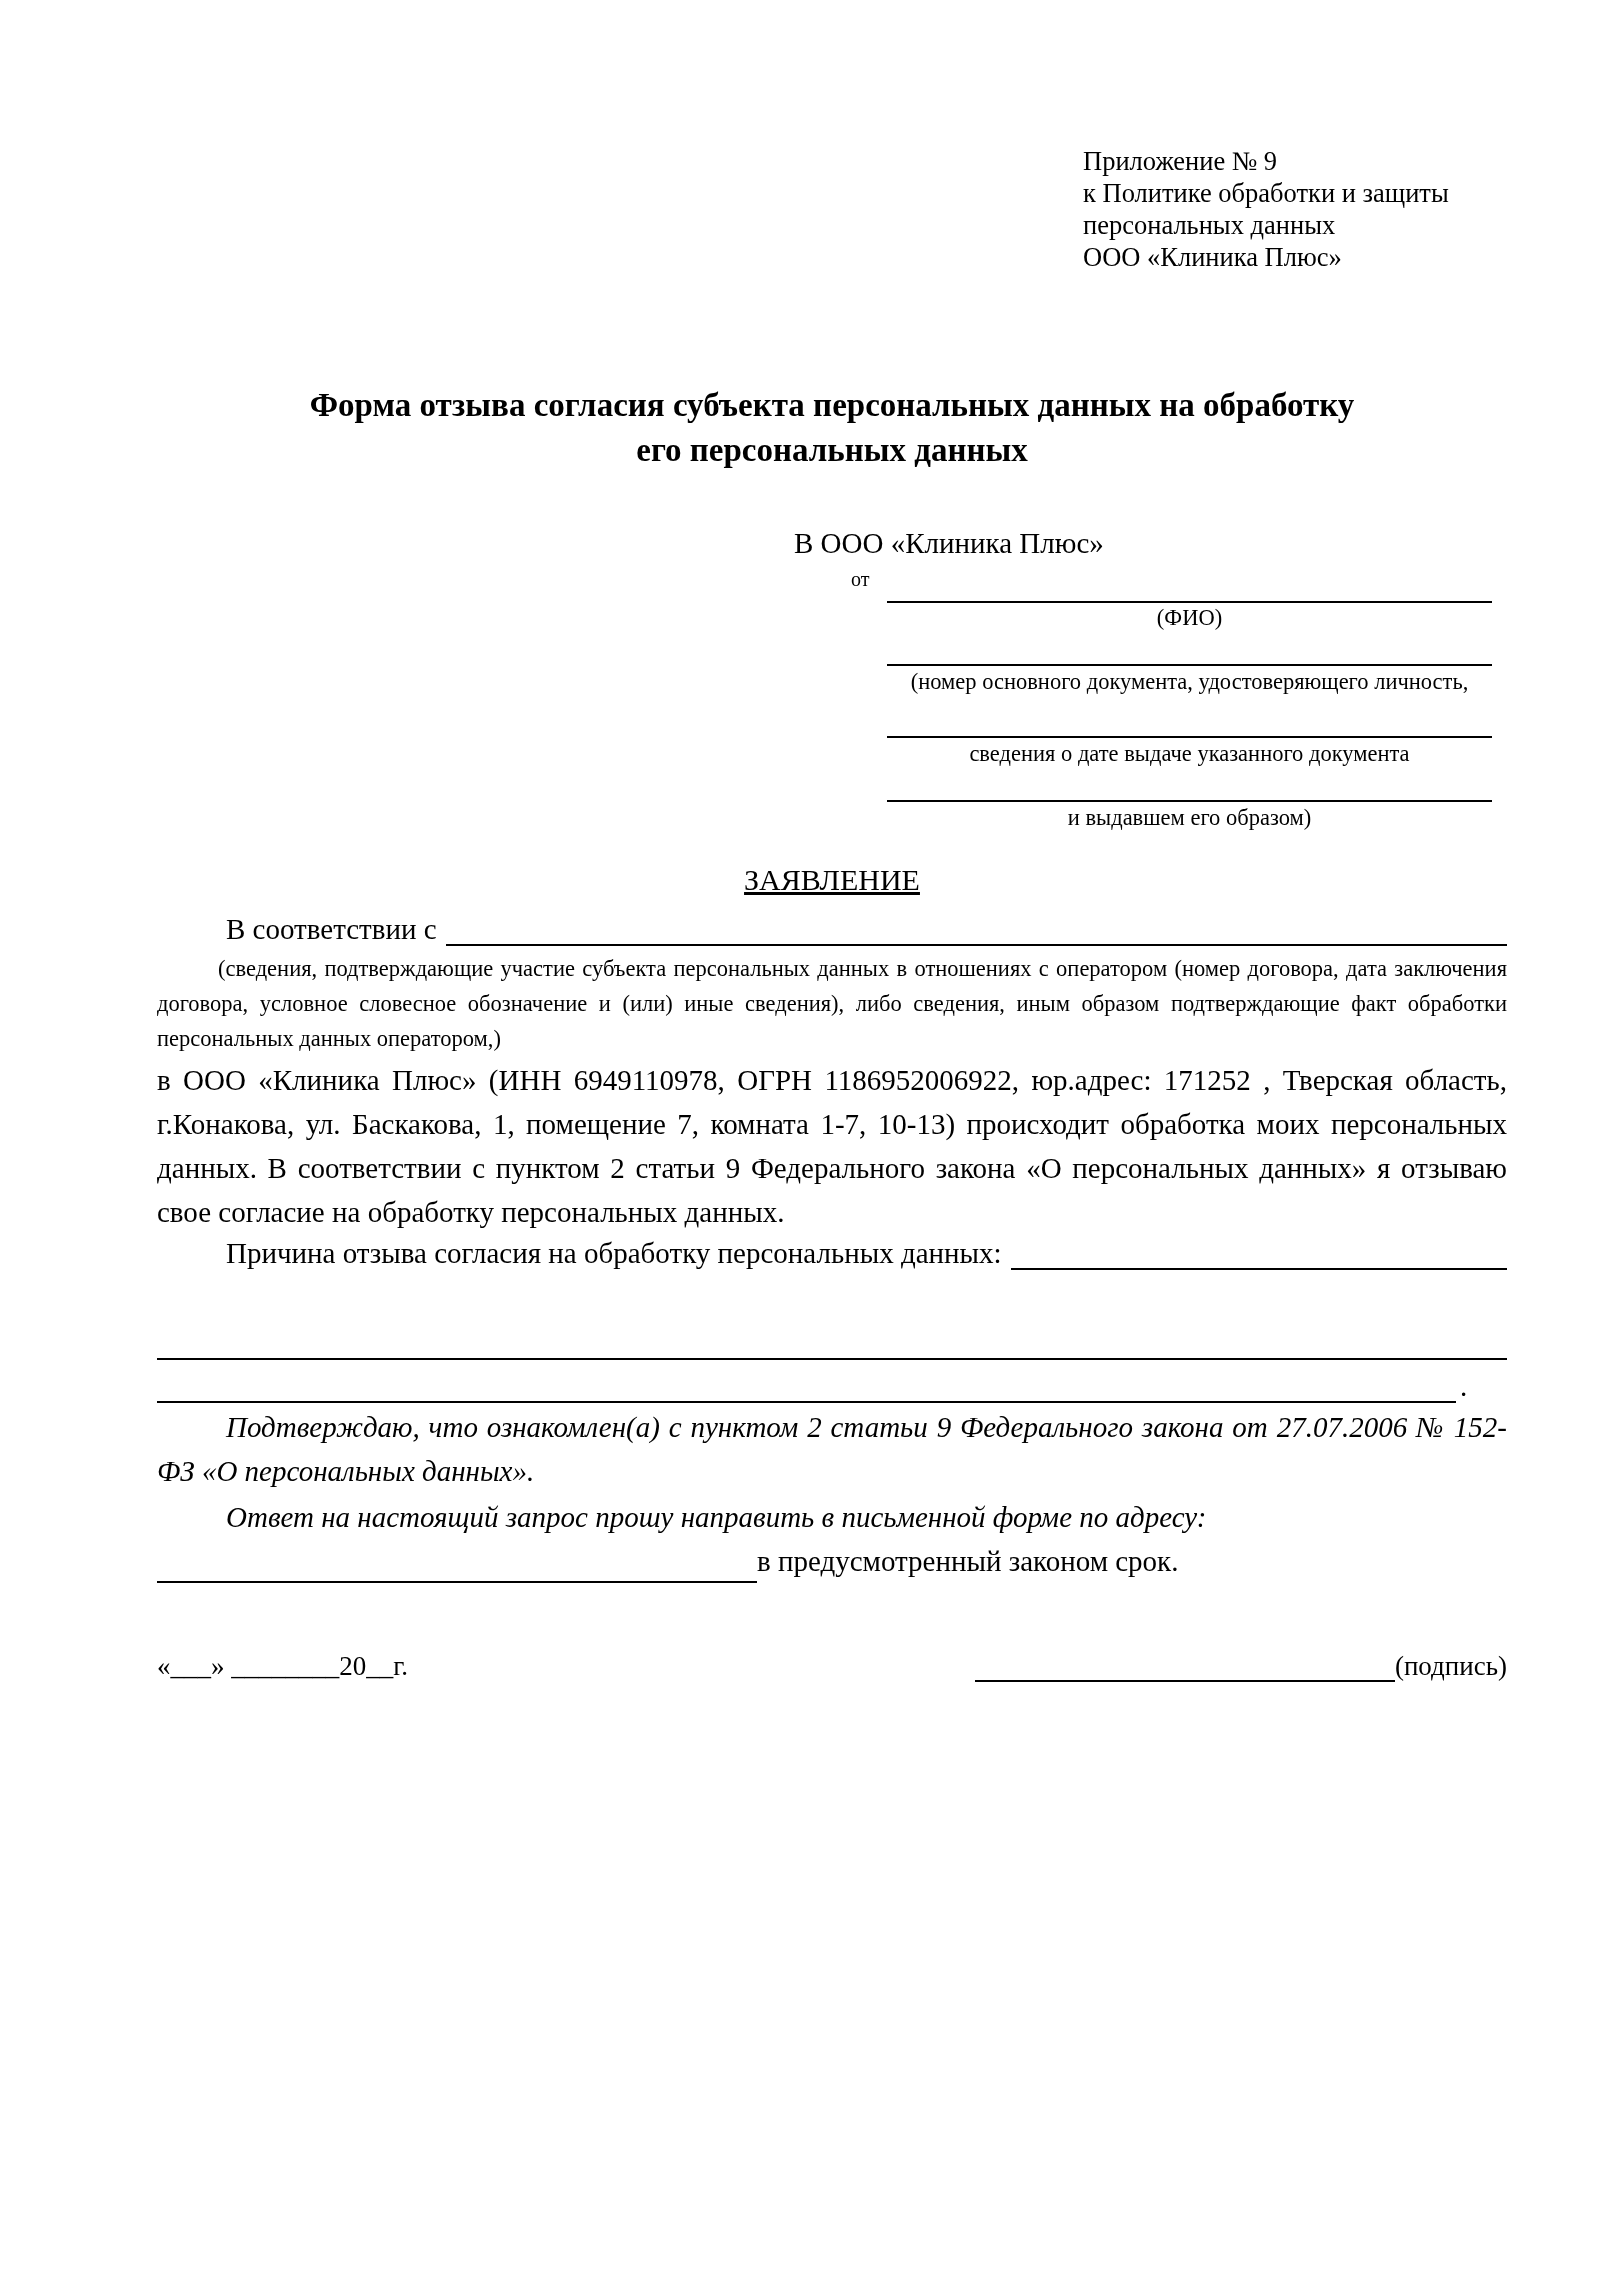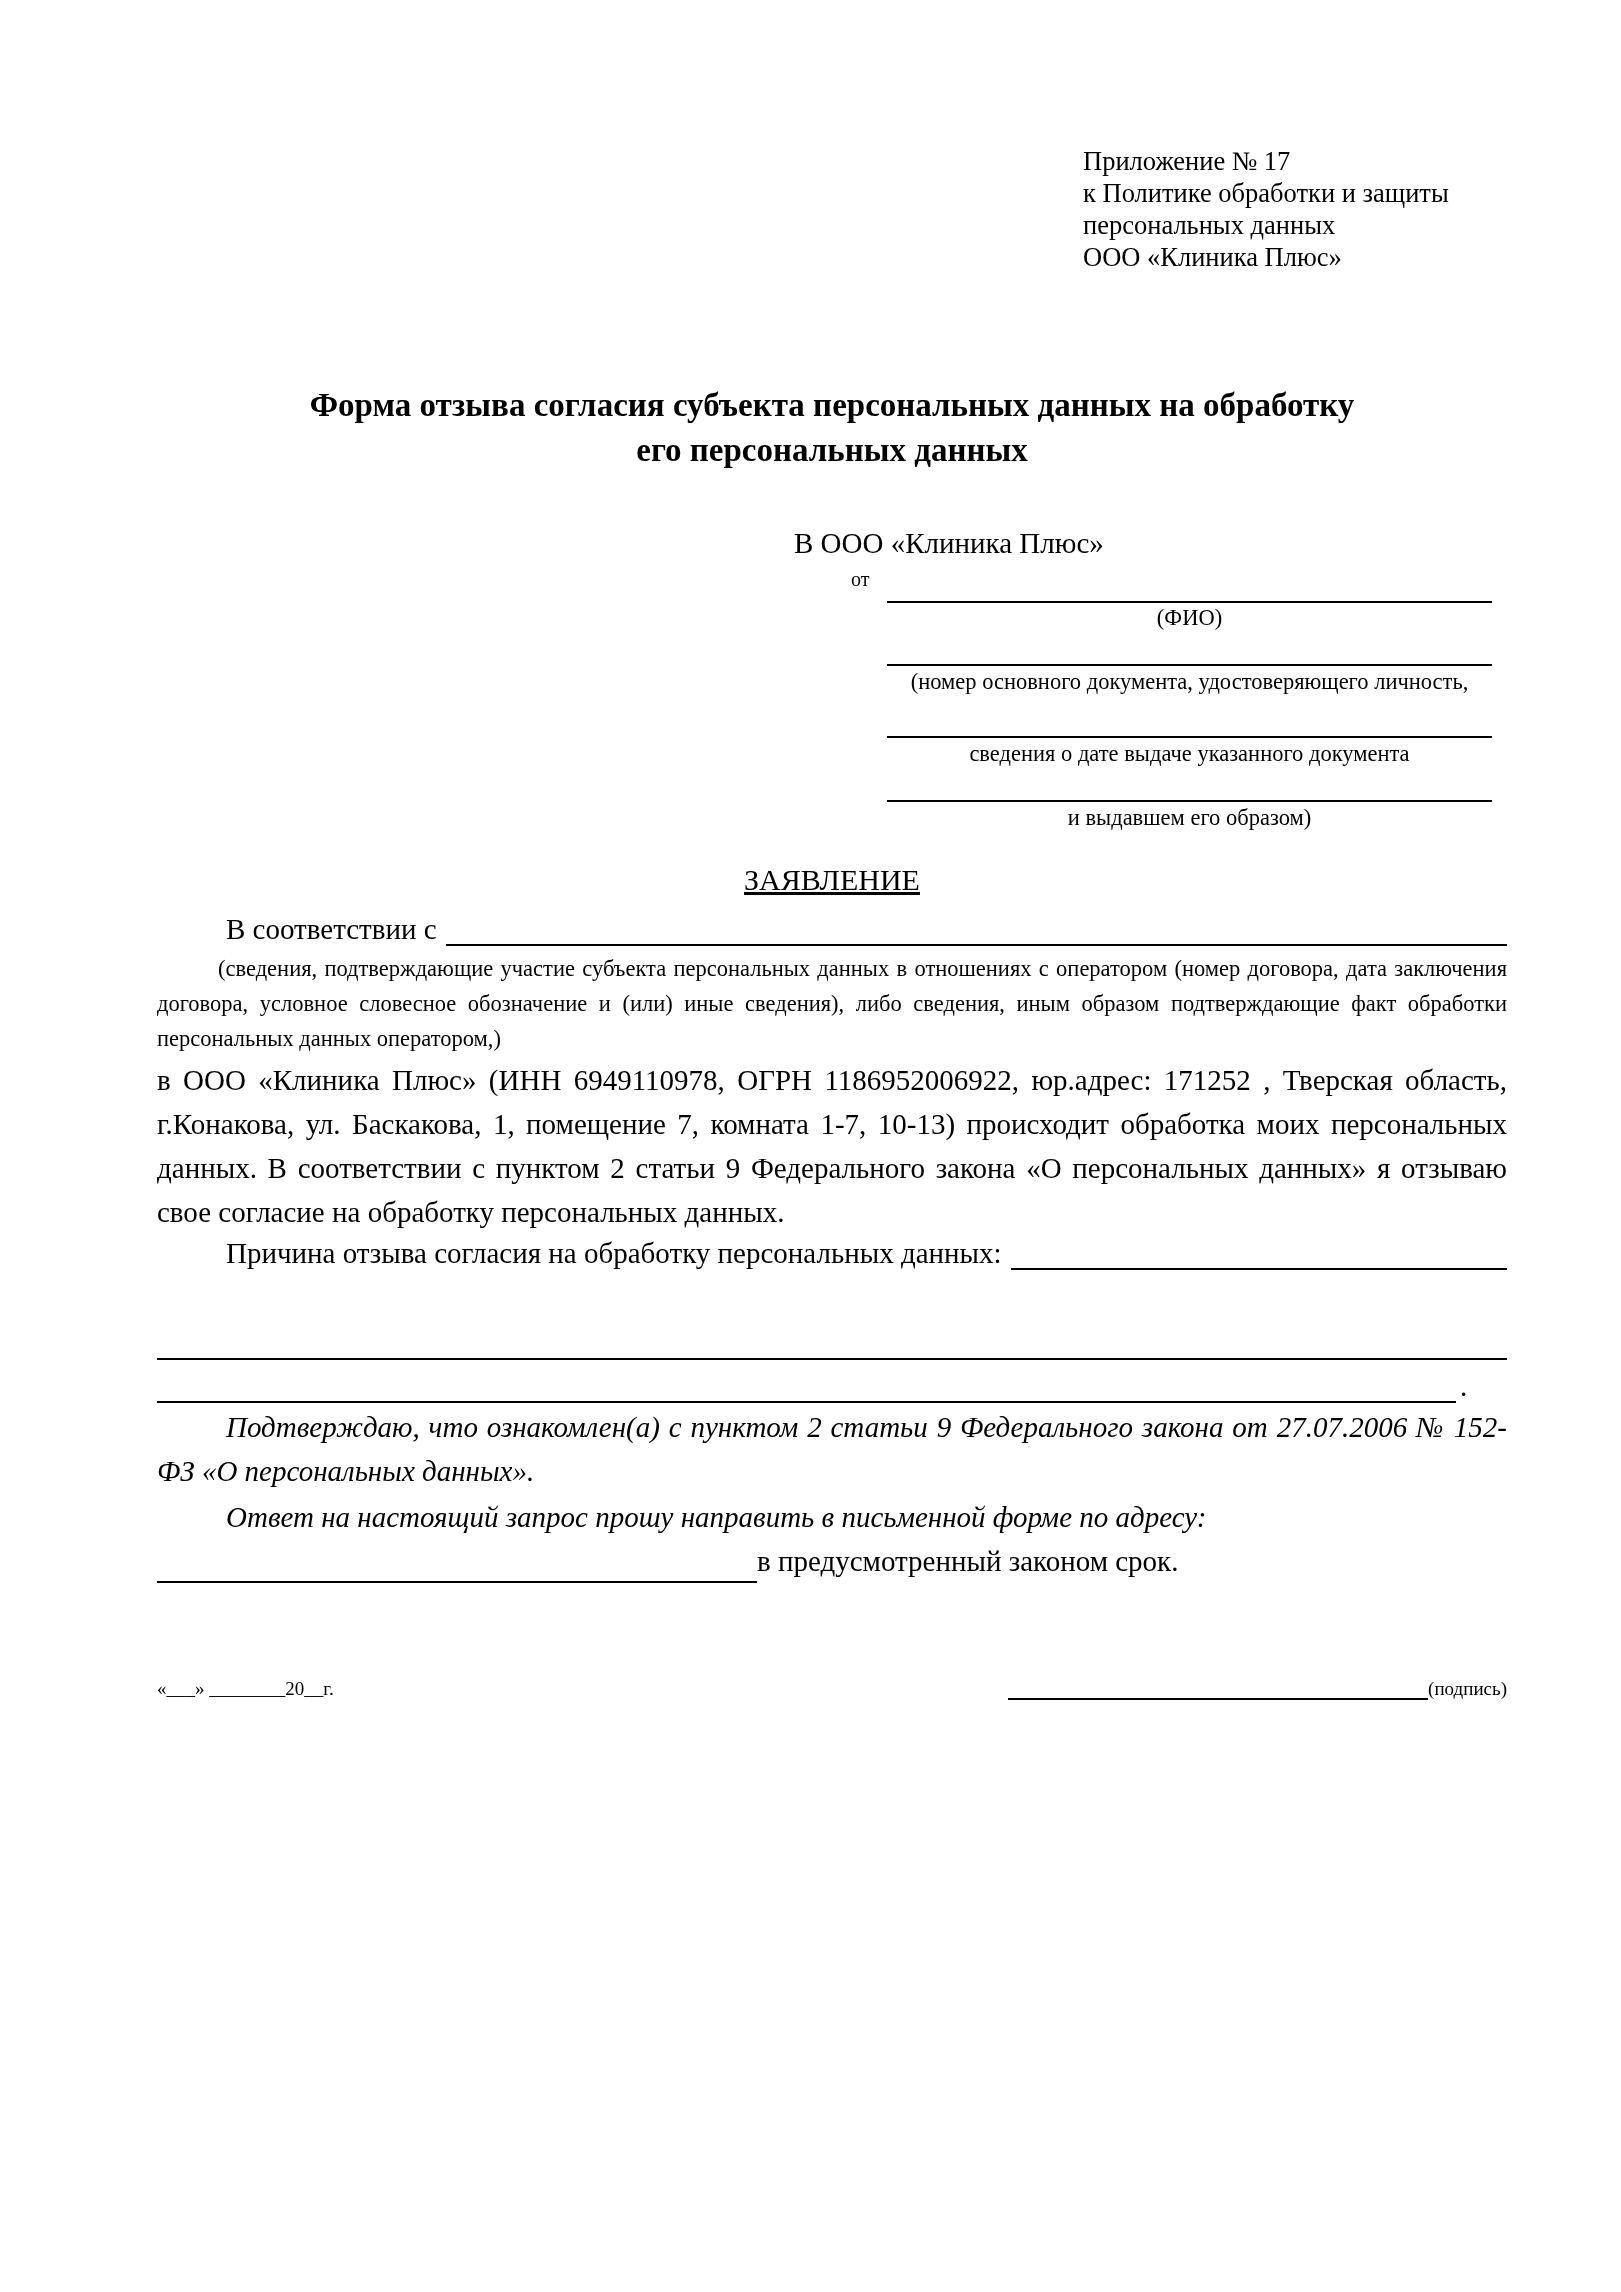--- a/index.html
+++ b/index.html
@@ -42,31 +42,31 @@
 
   .rule-1 { border-bottom: 2.9px solid #000; height: 49px; margin-top: 41px; }
   .rule-2 { font-size: 29px; }
   .rule-2 .fill-fixed { width: 1299px; border-bottom: 2.9px solid #000; height: 43px; }
   .rule-2 .period { padding-left: 3.9px; }
 
   .confirm, .reply { text-indent: 69px; font-style: italic; }
   .reply-line { font-size: 29px; line-height: 44px; }
   .reply-line .fill-addr { width: 600px; border-bottom: 2.9px solid #000; height: 35px; }
 
-  .signature { display: flex; justify-content: space-between; align-items: flex-end; margin-top: 82px; font-size: 19px; }
+  .signature { display: flex; justify-content: space-between; align-items: flex-end; margin-top: 64px; font-size: 27px; }
   .sig-right { display: flex; align-items: flex-end; }
   .sig-right .fill-sign { width: 420px; border-bottom: 2.9px solid #000; height: 35px; }
 </style>
 </head>
 <body>
 
 <div class="page">
 
   <div class="appendix">
-    <div>Приложение № 17</div>
+    <div>Приложение № 9</div>
     <div>к Политике обработки и защиты</div>
     <div>персональных данных</div>
     <div>ООО «Клиника Плюс»</div>
   </div>
 
   <div class="title">
     <div>Форма отзыва согласия субъекта персональных данных на обработку</div>
     <div>его персональных данных</div>
   </div>
 

